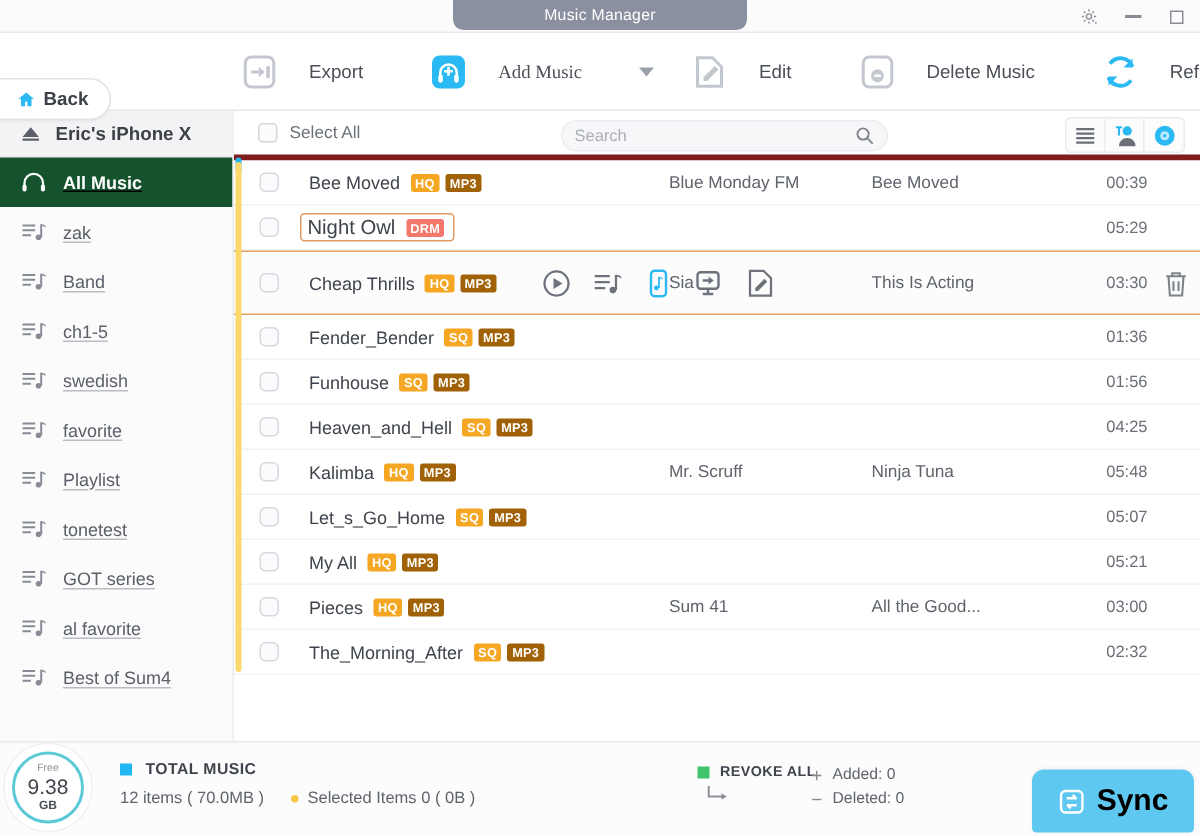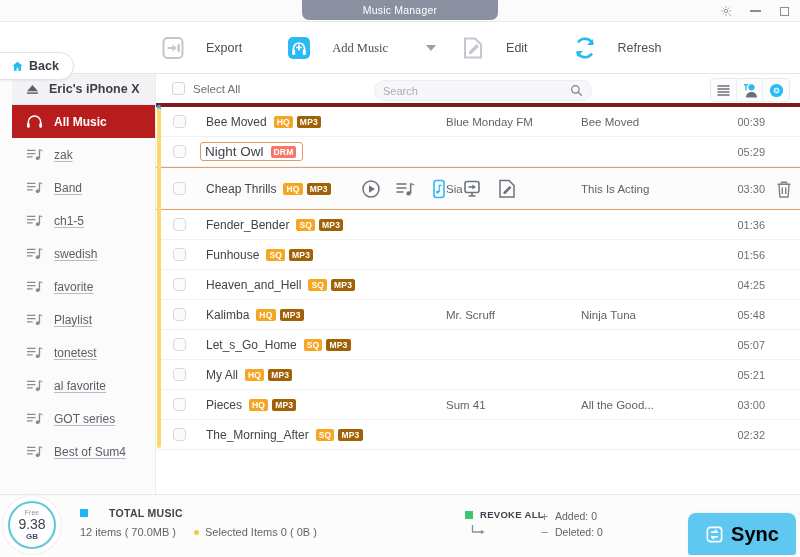--- a/index.html
+++ b/index.html
@@ -69,21 +69,20 @@
     border-left:5px solid transparent; border-right:5px solid transparent;
     border-top:6px solid #9aa0aa; cursor:pointer;
   }
 
   
   .sidebar {
     position:absolute; left:0; top:74px; width:156px; height:420px;
     background:#fbfbfc;
     border-right:1px solid #ececed;
     overflow:hidden;
-    padding-left:12px;
   }
   .device {
     height:31px; display:flex; align-items:center; gap:10px;
     padding-left:14px;
     background:#f3f3f5;
     border-bottom:1px solid #e9e9ec;
     cursor:pointer;
   }
   .eject { width:13px; height:10px; flex:none; }
   .device .dname { font-size:12.5px; font-weight:bold; color:#3c4049; }
@@ -93,21 +92,21 @@
     height:33px; display:flex; align-items:center; gap:11px;
     padding-left:14px; cursor:pointer;
   }
   .sitem .sico { width:17px; height:15px; flex:none; }
   .sitem .slabel {
     font-size:12px; color:#5a5f68;
     text-decoration: underline;
     text-decoration-color:#b9bcc2;
     text-underline-offset: 2px;
   }
-  .sitem.active { background:#b91c1c; }
+  .sitem.active { background:#14532d;text-decoration:underline; }
   .sitem.active .slabel { color:#ffffff; font-weight:bold; text-decoration:none; }
 
   
   .listhdr {
     position:absolute; left:156px; top:74px; width:644px; height:33px;
     background:#ffffff;
     border-bottom:4px solid #7f1d1d;
   }
   .selall {
     position:absolute; left:16px; top:8px;
@@ -215,21 +214,21 @@
   .storage .free { font-size:7px; color:#8d9299; line-height:8px; }
   .storage .num  { font-size:14px; color:#3f444c; line-height:15px; }
   .storage .gb   { font-size:8px; font-weight:bold; color:#4a4f58; line-height:9px; }
   .storage-halo {
     position:absolute; left:3px; top:1px; width:58px; height:58px;
     border-radius:50%; background:#ffffff;
     box-shadow:0 0 0 1px #f0f0f3;
   }
 
   .totals { position:absolute; left:80px; top:12px; }
-  .totals .tline1 { display:flex; align-items:center; gap:21px; }
+  .totals .tline1 { display:flex; align-items:center; gap:9px; }
   .sqdot { width:8px; height:8px; background:#22b7f2; flex:none; }
   .totals .tmtitle { font-size:10.5px; font-weight:bold; color:#3f444c; letter-spacing:.3px; }
   .totals .tline2 { margin-top:7px; display:flex; align-items:flex-end; gap:18px; }
   .totals .titems { font-size:11px; color:#5f646c; }
   .sel-wrap { display:flex; align-items:center; gap:6px; }
   .dotsm { width:5px; height:5px; border-radius:50%; background:#f5c842; flex:none; }
   .totals .tsel { font-size:11px; color:#5f646c; }
 
   .revoke { position:absolute; left:465px; top:14px; }
   .revoke .rline { display:flex; align-items:center; gap:7px; cursor:pointer; }
@@ -311,20 +310,28 @@
       </div>
 
       <div class="tool">
         <svg class="tbox" viewBox="0 0 26 26">
           <path d="M5 3.5h10l6 6v13H5z" fill="none" stroke="#c3c7ce" stroke-width="2"></path>
           <path d="M9 16.5 16.5 9l2.4 2.4L11.4 19H9z" fill="#c3c7ce"></path>
         </svg>
         <span class="tlabel">Edit</span>
       </div>
 
+      <div class="tool">
+        <svg class="tbox" viewBox="0 0 26 26">
+          <rect x="3.5" y="3" width="19" height="20" rx="4" fill="none" stroke="#c3c7ce" stroke-width="2"></rect>
+          <circle cx="13" cy="15.5" r="4.3" fill="#c3c7ce"></circle>
+          <path d="M10.8 15.5h4.4" stroke="#fff" stroke-width="1.8"></path>
+        </svg>
+        <span class="tlabel">Delete Music</span>
+      </div>
 
       <div class="tool" style="margin-right:0;">
         <svg class="tbox" viewBox="0 0 26 26">
           <path d="M21 9.5A8.5 8.5 0 0 0 6 7.5" fill="none" stroke="#2ab9f2" stroke-width="2.6"></path>
           <path d="M5 16.5A8.5 8.5 0 0 0 20 18.5" fill="none" stroke="#2ab9f2" stroke-width="2.6"></path>
           <path d="M21 4v6h-6z" fill="#2ab9f2"></path>
           <path d="M5 22v-6h6z" fill="#2ab9f2"></path>
         </svg>
         <span class="tlabel">Refresh</span>
       </div>
@@ -444,34 +451,34 @@
           <svg class="sico" viewBox="0 0 18 16">
          <g stroke="#878c94" stroke-width="1.4">
               <path d="M1 3.5h9M1 7h9M1 10.5h6"></path>
             </g>
          <g fill="#878c94">
               <circle cx="12.4" cy="11.9" r="2"></circle>
               <rect x="13.6" y="2.6" width="1.4" height="9.4"></rect>
          <path d="M15 2.6c1.8.3 2.6 1.1 2.8 2.5-.9-.9-1.8-1.1-2.8-1.1z"></path>
             </g>
        </svg>
+          <span class="slabel">GOT series</span>
+        </div>
+        <div class="sitem">
+          <svg class="sico" viewBox="0 0 18 16">
+         <g stroke="#878c94" stroke-width="1.4">
+              <path d="M1 3.5h9M1 7h9M1 10.5h6"></path>
+            </g>
+         <g fill="#878c94">
+              <circle cx="12.4" cy="11.9" r="2"></circle>
+              <rect x="13.6" y="2.6" width="1.4" height="9.4"></rect>
+         <path d="M15 2.6c1.8.3 2.6 1.1 2.8 2.5-.9-.9-1.8-1.1-2.8-1.1z"></path>
+            </g>
+       </svg>
           <span class="slabel">al favorite</span>
-        </div>
-        <div class="sitem">
-          <svg class="sico" viewBox="0 0 18 16">
-         <g stroke="#878c94" stroke-width="1.4">
-              <path d="M1 3.5h9M1 7h9M1 10.5h6"></path>
-            </g>
-         <g fill="#878c94">
-              <circle cx="12.4" cy="11.9" r="2"></circle>
-              <rect x="13.6" y="2.6" width="1.4" height="9.4"></rect>
-         <path d="M15 2.6c1.8.3 2.6 1.1 2.8 2.5-.9-.9-1.8-1.1-2.8-1.1z"></path>
-            </g>
-       </svg>
-          <span class="slabel">GOT series</span>
         </div>
         <div class="sitem">
           <svg class="sico" viewBox="0 0 18 16">
          <g stroke="#878c94" stroke-width="1.4">
               <path d="M1 3.5h9M1 7h9M1 10.5h6"></path>
             </g>
          <g fill="#878c94">
               <circle cx="12.4" cy="11.9" r="2"></circle>
               <rect x="13.6" y="2.6" width="1.4" height="9.4"></rect>
          <path d="M15 2.6c1.8.3 2.6 1.1 2.8 2.5-.9-.9-1.8-1.1-2.8-1.1z"></path>

